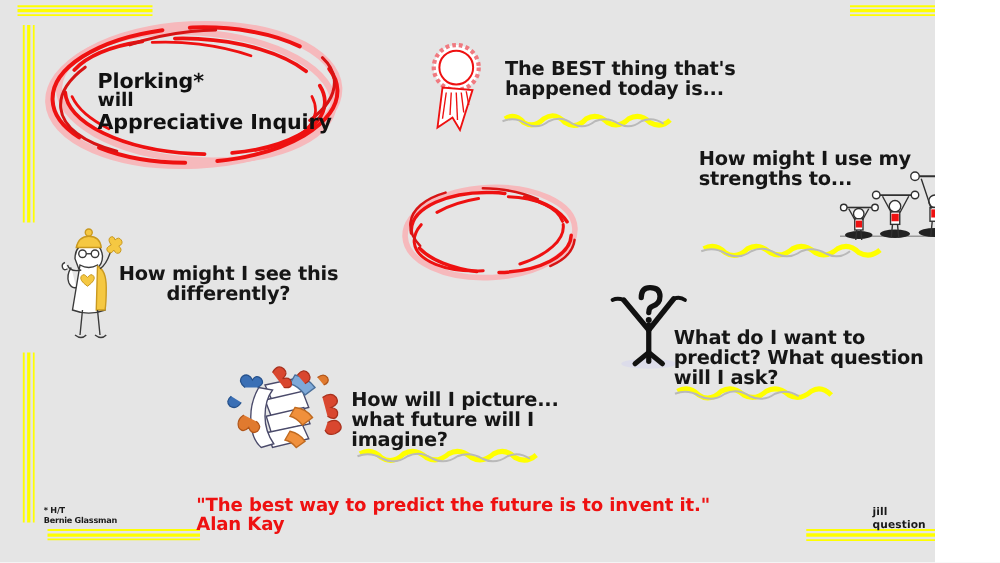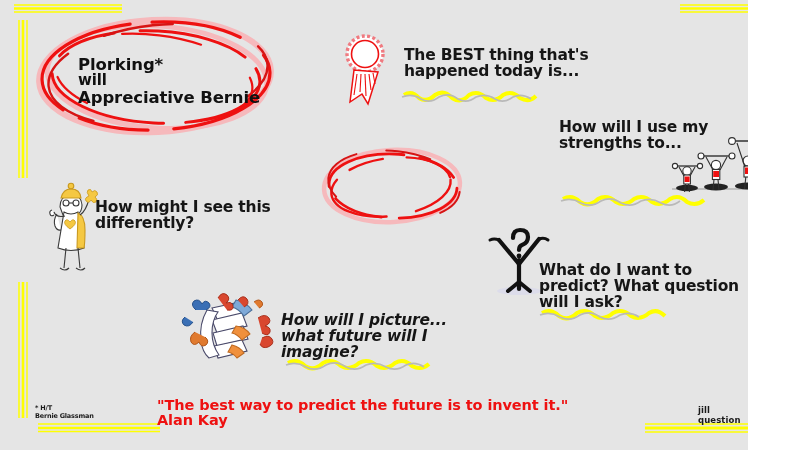--- a/index.html
+++ b/index.html
@@ -110,21 +110,21 @@
     <g fill="none" stroke-linecap="round">
       <ellipse cx="155" cy="76" rx="116" ry="56" stroke="#f6b9bc" stroke-width="6" transform="rotate(-3 155 76)"></ellipse>
       <ellipse cx="157" cy="77" rx="110" ry="51" stroke="#f6b9bc" stroke-width="5" transform="rotate(4 157 77)"></ellipse>
       <ellipse cx="156" cy="76" rx="114" ry="54" stroke="#ee1111" stroke-width="3.2" stroke-dasharray="120 26 70 18 150 22 90 30" transform="rotate(-2 156 76)"></ellipse>
       <ellipse cx="156" cy="77" rx="104" ry="46" stroke="#ee1111" stroke-width="3" stroke-dasharray="90 22 130 20 60 26 110 16" transform="rotate(3 156 77)"></ellipse>
       <ellipse cx="158" cy="75" rx="110" ry="50" stroke="#d71414" stroke-width="2.4" stroke-dasharray="40 160 100 40 70 90" transform="rotate(-6 158 75)"></ellipse>
       <ellipse cx="154" cy="78" rx="99" ry="43" stroke="#ee1111" stroke-width="2.2" stroke-dasharray="60 120 40 90 80 60" transform="rotate(7 154 78)"></ellipse>
     </g>
   </svg>
 
-  <div class="txt" id="title-text"><span class="big">Plorking*</span><br><span>will</span><br><span class="big">Appreciative Bernie</span></div>
+  <div class="txt" id="title-text"><span class="big">Plorking*</span><br><span>will</span><br><span class="big">Appreciative Inquiry</span></div>
 
   <svg class="layer" viewBox="0 0 800 450">
     <g fill="none" stroke-linecap="round">
       <ellipse cx="392" cy="186" rx="68" ry="36" stroke="#f6b9bc" stroke-width="4.5" transform="rotate(-3 392 186)"></ellipse>
       <ellipse cx="393" cy="186" rx="64" ry="32" stroke="#ee1111" stroke-width="2.8" stroke-dasharray="70 18 50 14 90 16 40 20" transform="rotate(2 393 186)"></ellipse>
       <ellipse cx="391" cy="187" rx="60" ry="29" stroke="#ee1111" stroke-width="2.4" stroke-dasharray="50 30 80 16 35 24" transform="rotate(-7 391 187)"></ellipse>
       <ellipse cx="394" cy="185" rx="66" ry="34" stroke="#d71414" stroke-width="2" stroke-dasharray="30 110 60 30 45 60" transform="rotate(6 394 185)"></ellipse>
     </g>
   </svg>
 
@@ -144,21 +144,21 @@
   </svg>
 
   <div class="txt prompt" style="left:404px; top:48px;">The BEST thing that's
 happened today is...</div>
 
   <svg class="layer" viewBox="0 0 800 450">
     <path d="M404 95 q8 -5 15 3 q8 5 16 -3 q9 -6 17 3 q9 6 17 -3 q9 -5 17 3 q9 5 17 -3 q9 -5 17 3 q9 5 16 -2" fill="none" stroke="#ffff00" stroke-width="4"></path>
     <path d="M402 97 q10 -4 19 2 q9 5 18 -2 q10 -5 19 2 q9 5 18 -2 q10 -4 19 2 q9 5 18 -2 q9 -4 18 2" fill="none" stroke="#b9b9b9" stroke-width="1.6"></path>
   </svg>
 
-  <div class="txt prompt" style="left:559px; top:120px;">How will I use my
+  <div class="txt prompt" style="left:559px; top:120px;">How might I use my
 strengths to...</div>
 
   <svg class="layer" viewBox="0 0 800 450">
     <g stroke="#303030" stroke-width="1.1" fill="#ffffff">
       <line x1="672" y1="189" x2="782" y2="189" stroke="#9a9a9a" stroke-width="1.2"></line>
 
       <ellipse cx="687" cy="188" rx="11" ry="3.2" fill="#222222" stroke="none"></ellipse>
       <circle cx="687" cy="171" r="4.2"></circle>
       <rect x="683.8" y="175" width="6.6" height="9" fill="#ffffff"></rect>
       <rect x="684.6" y="176.5" width="5" height="5.5" fill="#ee1111" stroke="none"></rect>
@@ -215,21 +215,21 @@
       <path d="M70 222 q-3 -4 -5 -1 q-2 3 5 8 q7 -5 5 -8 q-2 -3 -5 1 z" fill="#f5c842" stroke="#c9991f" stroke-width="0.8"></path>
       <path d="M65 216 q-9 2 -11 -4" fill="none"></path>
       <path d="M52 210 q-3 1 -2 4 q1 3 4 1" fill="#ffffff"></path>
       <path d="M80 215 q6 -4 9 -16" fill="none"></path>
       <path d="M89 196 q-3 -4 -1 -6 q3 -2 4 2 q3 -3 5 0 q2 3 -2 5 q3 2 1 5 q-3 2 -5 -2 q-2 4 -5 1 q-2 -3 3 -5" fill="#f5c842" stroke="#c9991f" stroke-width="0.8"></path>
       <path d="M66 248 l-2 20 M78 248 l2 20" fill="none"></path>
       <path d="M60 268 q5 4 9 0 M76 268 q5 4 9 0" fill="none"></path>
     </g>
   </svg>
 
-  <div class="txt prompt" style="left:95px; top:200px;">How might I see this
+  <div class="txt prompt" style="left:95px; top:212px;text-align:center;">How might I see this
 differently?</div>
 
   <svg class="layer" viewBox="0 0 800 450">
     <g stroke="#111111" fill="none" stroke-linecap="round">
       <ellipse cx="519" cy="291" rx="22" ry="4" fill="#dcdcea" stroke="none"></ellipse>
       <path d="M513 238 q0 -8 7 -8 q8 0 8 7 q0 6 -6 8 q-3 1 -3 5" stroke-width="4.2"></path>
       <circle cx="519" cy="256" r="2.4" fill="#111111" stroke="none"></circle>
       <line x1="519" y1="260" x2="519" y2="289" stroke-width="4.2"></line>
       <path d="M519 264 L499 240" stroke-width="4.2"></path>
       <path d="M499 240 q-5 -2 -9 0" stroke-width="3"></path>
@@ -265,21 +265,21 @@
       <path d="M238 300 q5 -6 9 -1 q3 5 -3 8" fill="#d9472f" stroke="#a8301c"></path>
       <path d="M196 310 q-6 -5 -2 -9 q5 -3 8 3 q3 -5 7 -1 q3 4 -3 7" fill="#3a6fb5" stroke="#27528c"></path>
       <path d="M193 322 q-4 6 -9 3 q-4 -4 1 -8" fill="#3a6fb5" stroke="#27528c"></path>
       <path d="M195 332 q-6 4 -4 10 q3 5 8 0 q2 6 7 3 q4 -4 -1 -8" fill="#e07a2f" stroke="#b0561a"></path>
       <path d="M258 318 q7 -5 11 0 q3 5 -4 8 q6 1 5 6 q-2 5 -8 1" fill="#d9472f" stroke="#a8301c"></path>
       <path d="M262 338 q7 -4 10 1 q3 5 -4 8 q-6 2 -8 -3" fill="#d9472f" stroke="#a8301c"></path>
       <path d="M254 302 q5 -4 8 0 q2 4 -3 6" fill="#e07a2f" stroke="#b0561a"></path>
     </g>
   </svg>
 
-  <div class="txt prompt" style="left:281px; top:313px;font-style:italic;">How will I picture...
+  <div class="txt prompt" style="left:281px; top:313px;">How will I picture...
 what future will I
 imagine?</div>
 
   <svg class="layer" viewBox="0 0 800 450">
     <path d="M288 363 q9 -5 17 3 q9 6 18 -3 q9 -5 18 3 q9 5 18 -3 q9 -5 18 3 q9 5 18 -3 q9 -5 17 3 q9 5 17 -2" fill="none" stroke="#ffff00" stroke-width="4"></path>
     <path d="M286 365 q10 -4 20 2 q10 5 20 -2 q10 -5 20 2 q10 5 20 -2 q10 -4 20 2 q10 5 20 -2 q9 -4 18 2" fill="none" stroke="#b9b9b9" stroke-width="1.6"></path>
   </svg>
 
   <div class="txt" id="quote-text">"The best way to predict the future is to invent it."
 Alan Kay</div>

